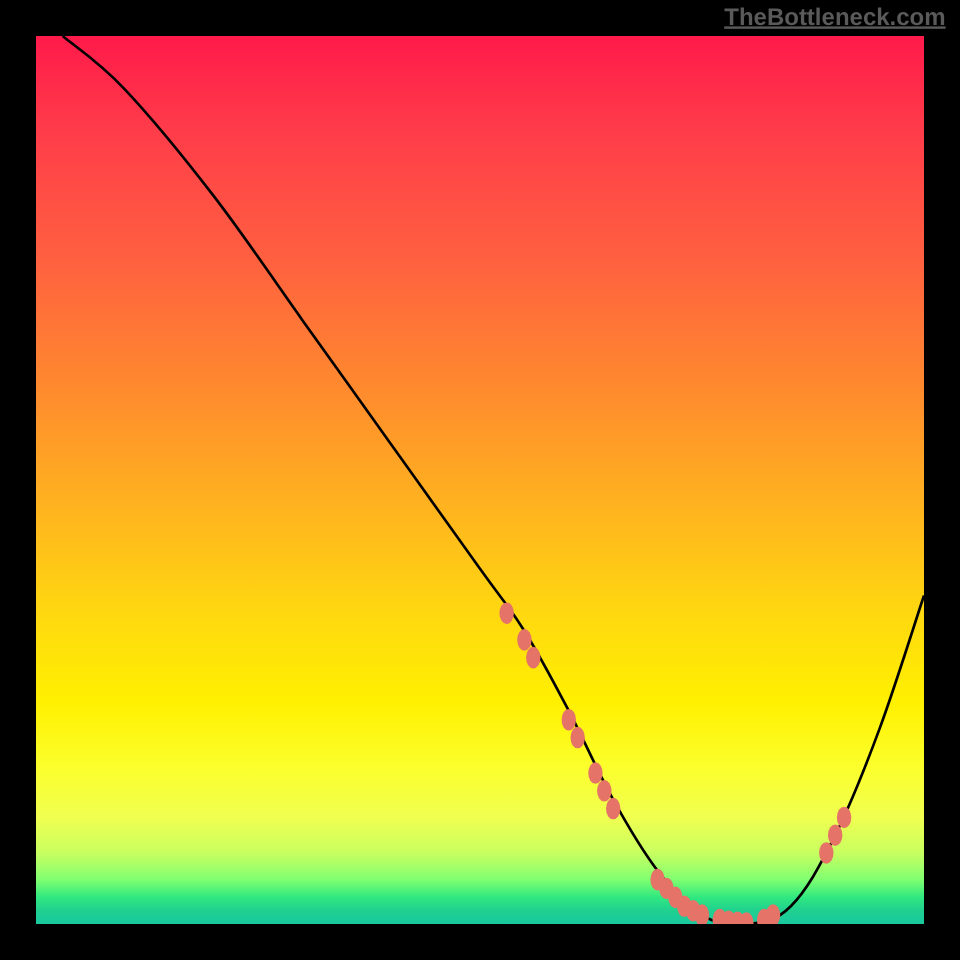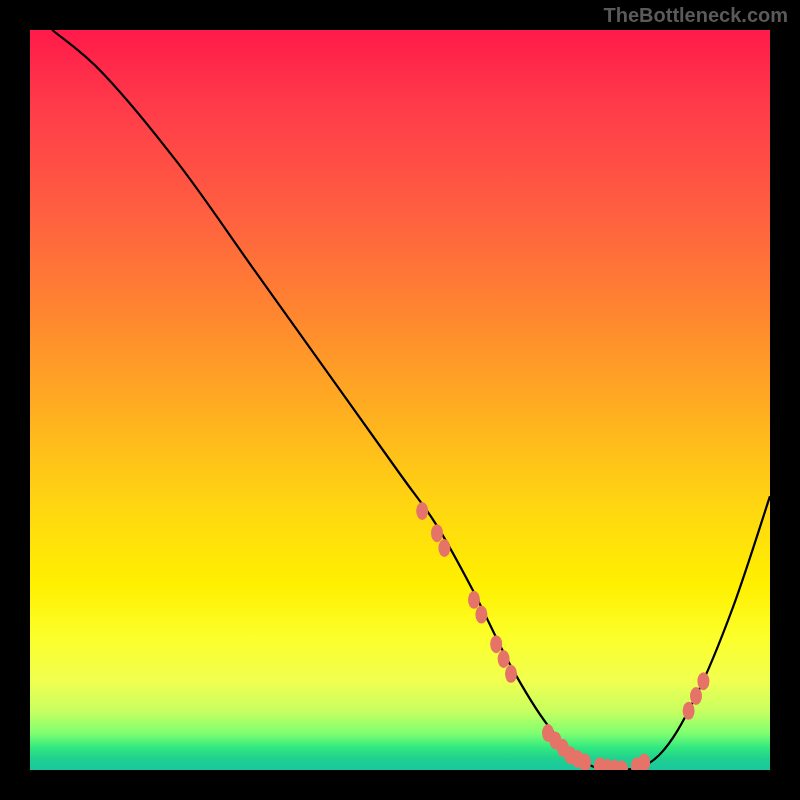--- a/index.html
+++ b/index.html
@@ -11,20 +11,21 @@
     font-family: Arial, sans-serif;
   }
   .watermark {
     position: absolute;
     top: 4px;
     right: 12px;
     color: #5a5a5a;
     font-size: 20px;
     font-weight: bold;
     z-index: 10;
+    text-decoration: underline;
   }
   .plot-area {
     position: absolute;
     left: 30px;
     top: 30px;
     width: 740px;
     height: 740px;
     overflow: hidden;
   }
   .gradient-bg {

